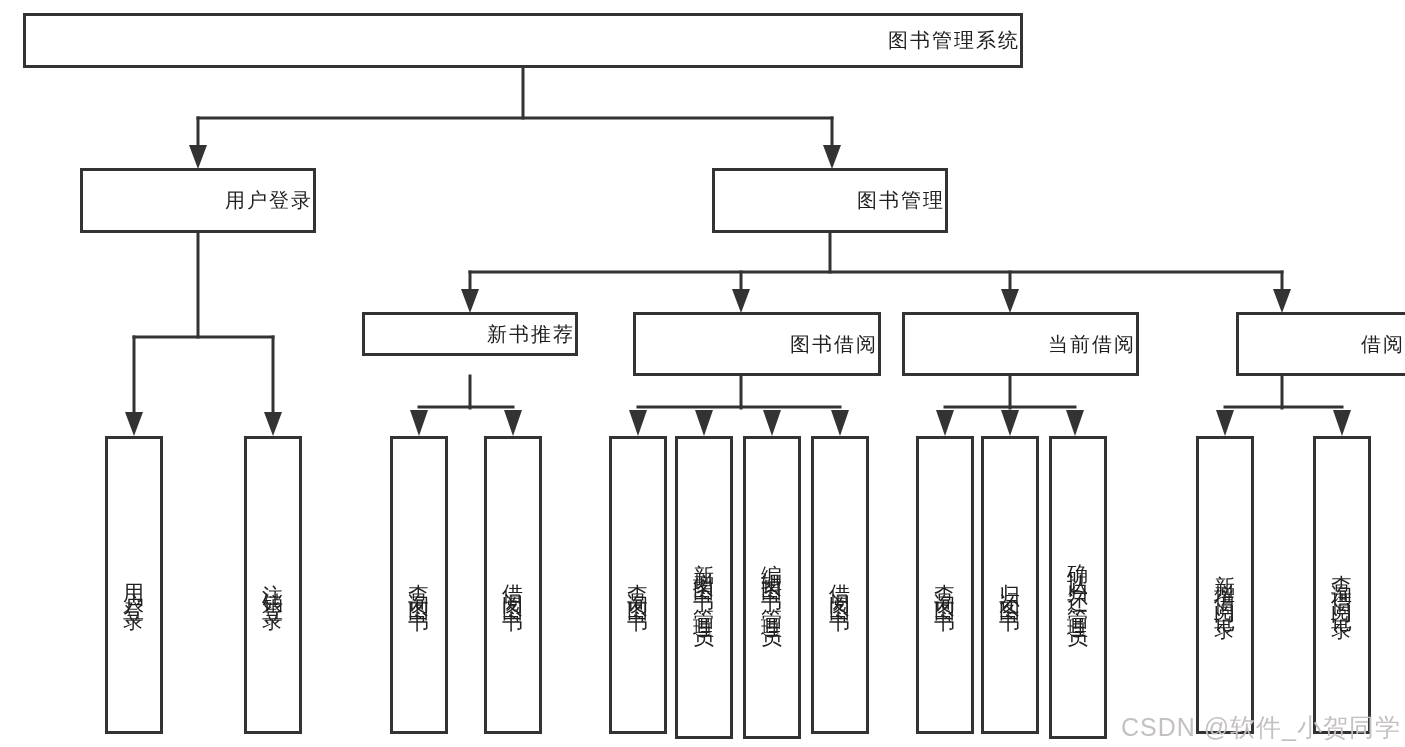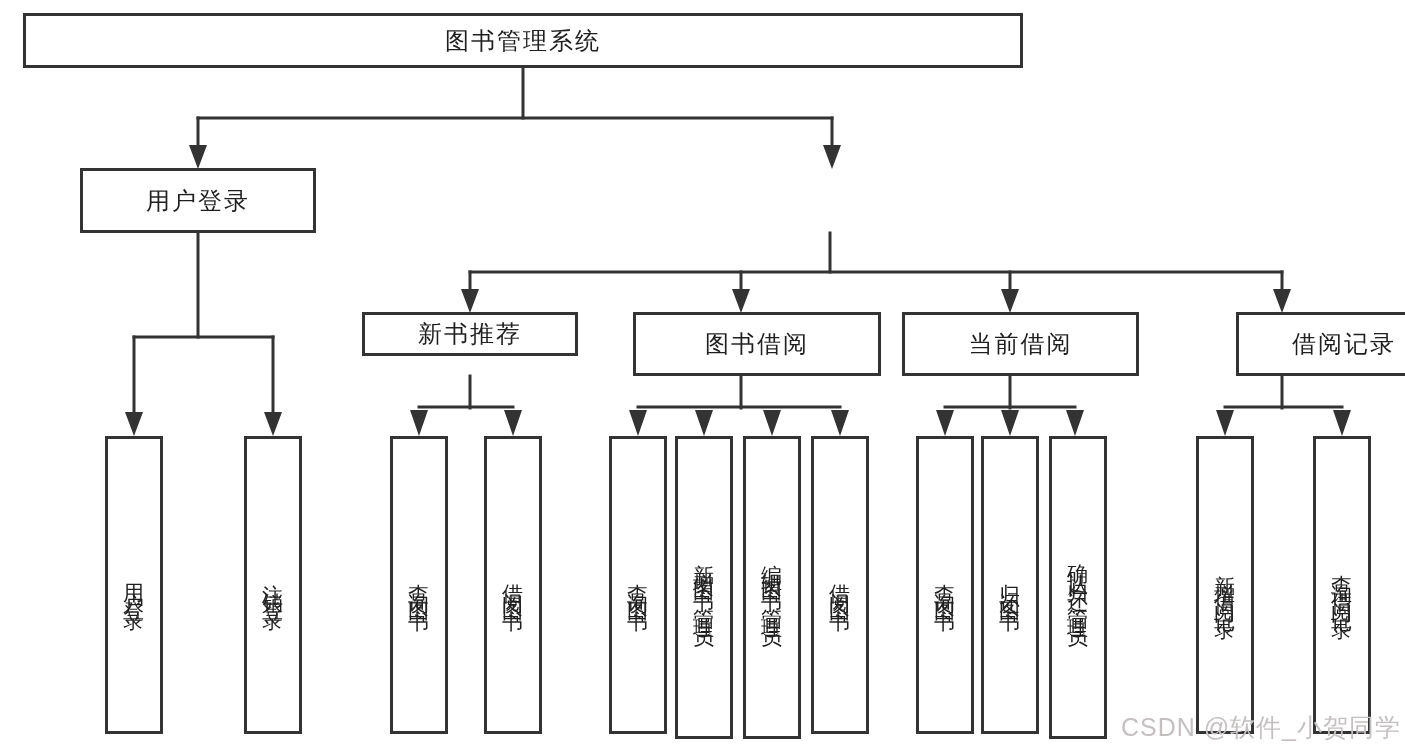--- a/index.html
+++ b/index.html
@@ -14,22 +14,22 @@
     font-family:"Liberation Sans","DejaVu Sans",sans-serif;
     width:1405px;height:747px;overflow:hidden;
   }
   .canvas{position:relative;width:1405px;height:747px;background:var(--background);}
   .connectors{position:absolute;left:0;top:0;width:1405px;height:747px;z-index:0;}
   .connectors line{stroke:var(--line);stroke-width:3;stroke-linecap:square;}
   .connectors polygon{fill:var(--line);}
   .hbox{
     position:absolute;z-index:1;
     border:3px solid var(--line);background:var(--background);
-    display:flex;align-items:center;justify-content:center;
-    font-size:24px;letter-spacing:2px;color:var(--text);
+    display:flex;align-items:center;justify-content:flex-end;
+    font-size:20px;letter-spacing:2px;color:var(--text);
   }
   .vbox{
     position:absolute;z-index:1;top:436px;width:58px;height:298px;
     border:3px solid var(--line);background:var(--background);
     display:flex;align-items:center;justify-content:center;
   }
   .vbox.tall{height:303px;}
   .vlabel{
     writing-mode:vertical-rl;text-orientation:mixed;
     font-size:21px;letter-spacing:9px;line-height:1.1;color:var(--text);
@@ -95,20 +95,23 @@
     <polygon points="1333,410 1351,410 1342,436"></polygon>
   </svg>
 
   <div class="hbox" style="left:23px;top:13px;width:1000px;height:55px">
     <span>图书管理系统</span>
   </div>
 
   <div class="hbox" style="left:80px;top:168px;width:236px;height:65px">
     <span>用户登录</span>
   </div>
+  <div class="hbox" style="left:712px;top:168px;width:236px;height:65px">
+    <span>图书管理</span>
+  </div>
 
   <div class="hbox" style="left:362px;top:312px;width:216px;height:44px">
     <span>新书推荐</span>
   </div>
   <div class="hbox" style="left:633px;top:312px;width:248px;height:64px">
     <span>图书借阅</span>
   </div>
   <div class="hbox" style="left:902px;top:312px;width:237px;height:64px">
     <span>当前借阅</span>
   </div>

